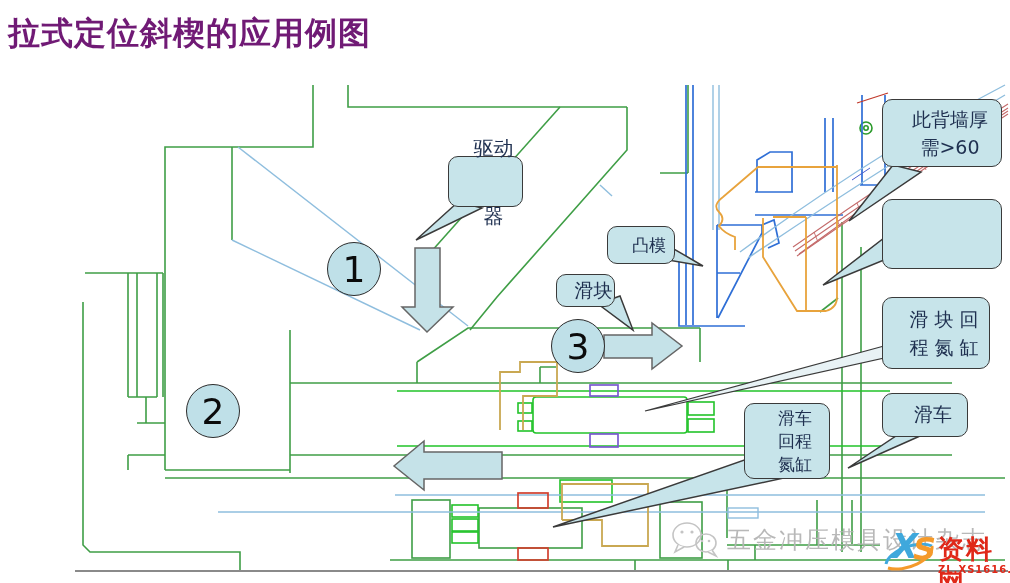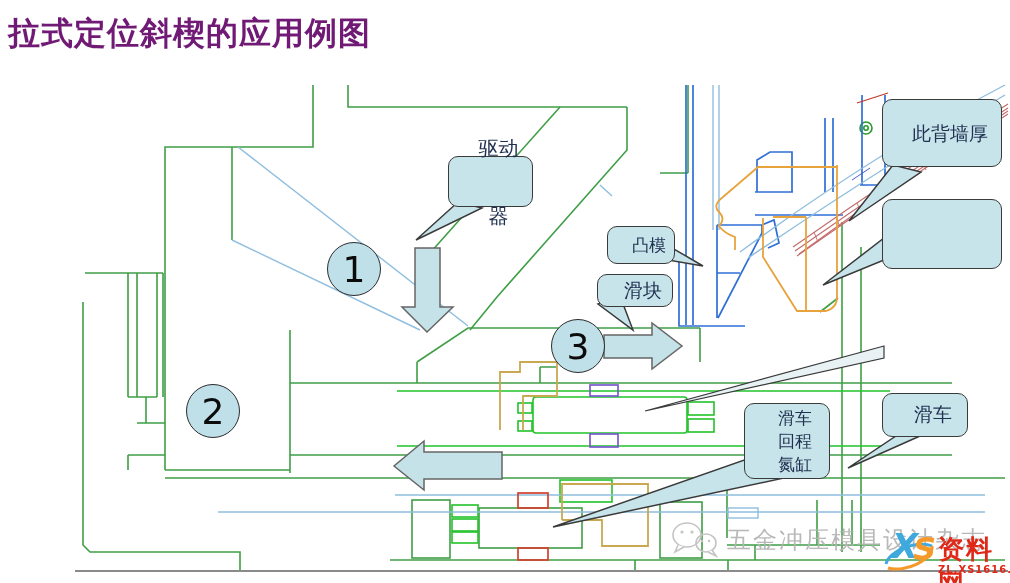--- a/index.html
+++ b/index.html
@@ -152,40 +152,45 @@
   <div class="marker" style="left:327px;top:242px;">
     <span>1</span>
   </div>
   <div class="marker" style="left:186px;top:384px;">
     <span>2</span>
   </div>
   <div class="marker" style="left:551px;top:319px;">
     <span>3</span>
   </div>
 
-  <div class="callout" style="left:448px;top:156px;width:85px;height:51px;font-size:20px;line-height:24px;gap:44px;">
+  <div class="callout" style="left:448px;top:156px;width:75px;height:51px;font-size:20px;line-height:24px;gap:44px;">
     <span class="ln">驱动</span>
     <span class="ln">器</span>
   </div>
 
   <div class="callout" style="left:607px;top:226px;width:68px;height:38px;font-size:17px;">
     <span class="ln">凸模</span>
   </div>
 
-  <div class="callout" style="left:556px;top:274px;width:76px;height:33px;font-size:19px;margin-left:41px;">
+  <div class="callout" style="left:556px;top:274px;width:59px;height:33px;font-size:19px;">
     <span class="ln">滑块</span>
   </div>
 
   <div class="callout" style="left:882px;top:99px;width:120px;height:68px;font-size:19px;line-height:28px;">
     <span class="ln">此背墙厚</span>
+    <span class="ln">需&gt;60</span>
   </div>
 
   <div class="callout" style="left:882px;top:199px;width:120px;height:70px;font-size:19px;line-height:28px;">
   </div>
 
+  <div class="callout" style="left:882px;top:297px;width:108px;height:72px;font-size:19px;line-height:28px;">
+    <span class="ln">滑 块 回</span>
+    <span class="ln">程 氮 缸</span>
+  </div>
 
   <div class="callout" style="left:882px;top:393px;width:86px;height:44px;font-size:19px;">
     <span class="ln">滑车</span>
   </div>
 
   <div class="callout" style="left:744px;top:403px;width:86px;height:76px;font-size:17px;line-height:23px;">
     <span class="ln">滑车</span>
     <span class="ln">回程</span>
     <span class="ln">氮缸</span>
   </div>

